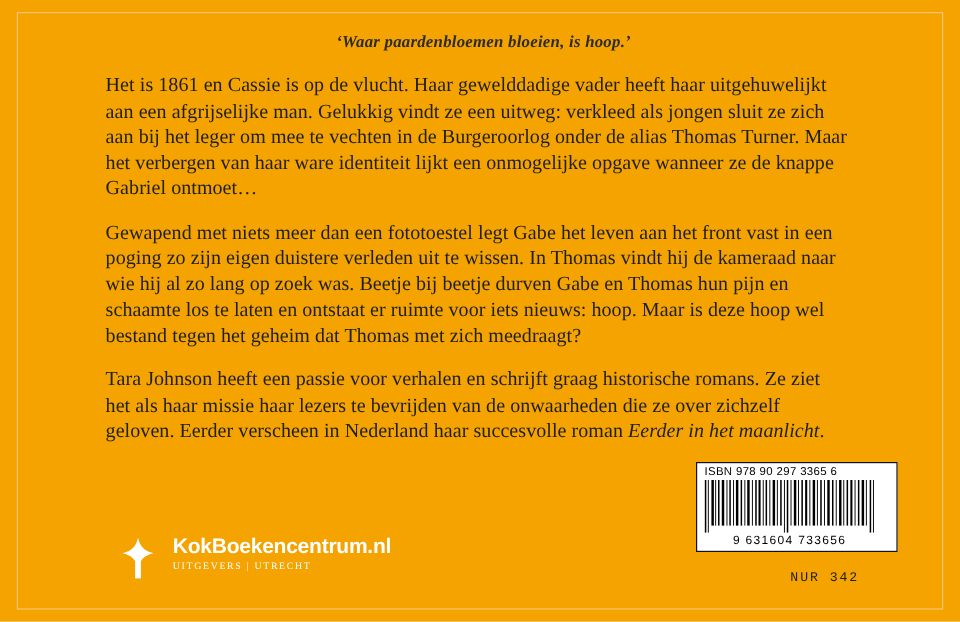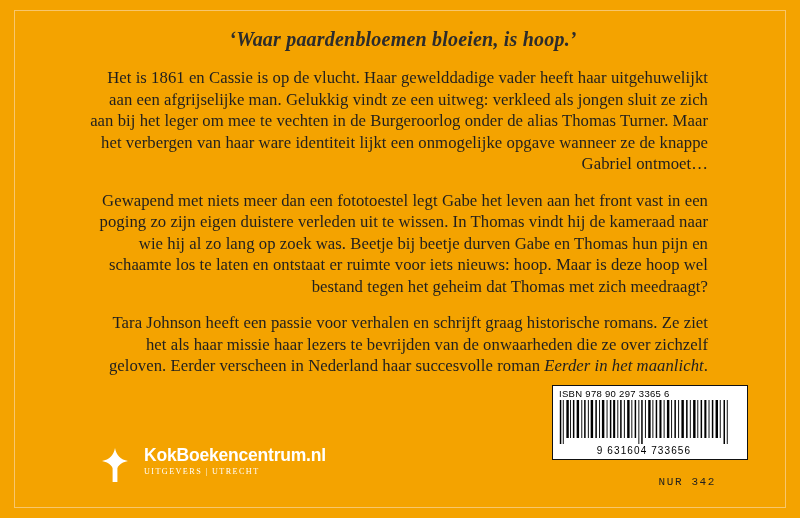--- a/index.html
+++ b/index.html
@@ -40,35 +40,35 @@
     position: absolute;
     left: 88px;
     top: 28px;
     width: 620px;
   }
 
   .tagline {
     font-family: "Liberation Serif", serif;
     font-style: italic;
     font-weight: bold;
-    font-size: 20px;
+    font-size: 14px;
     color: #2c2c2c;
     text-align: center;
     letter-spacing: 0.2px;
     margin: 0 0 16px 0;
     padding-left: 10px;
   }
 
   .para {
     font-family: "Liberation Serif", serif;
     font-size: 16.7px;
     line-height: 21.5px;
     color: #1f1f1f;
     margin: 0 0 15px 0;
-    text-align: right;
+    text-align: left;
     letter-spacing: 0.05px;
   }
   .para em {
     font-style: italic;
   }
 
   
   #publisher {
     position: absolute;
     left: 96px;
@@ -103,21 +103,21 @@
     color: #ffffff;
     letter-spacing: 1.4px;
     margin-top: 2px;
   }
 
   
   #isbn-block {
     position: absolute;
     right: 52px;
     bottom: 58px;
-    width: 196px;
+    width: 168px;
     background: #ffffff;
     border: 1px solid #111;
     box-sizing: border-box;
     padding: 2px 16px 3px 4px;
   }
   .isbn-text {
     font-family: "Liberation Sans", sans-serif;
     font-size: 9.5px;
     color: #000;
     letter-spacing: 0.3px;

